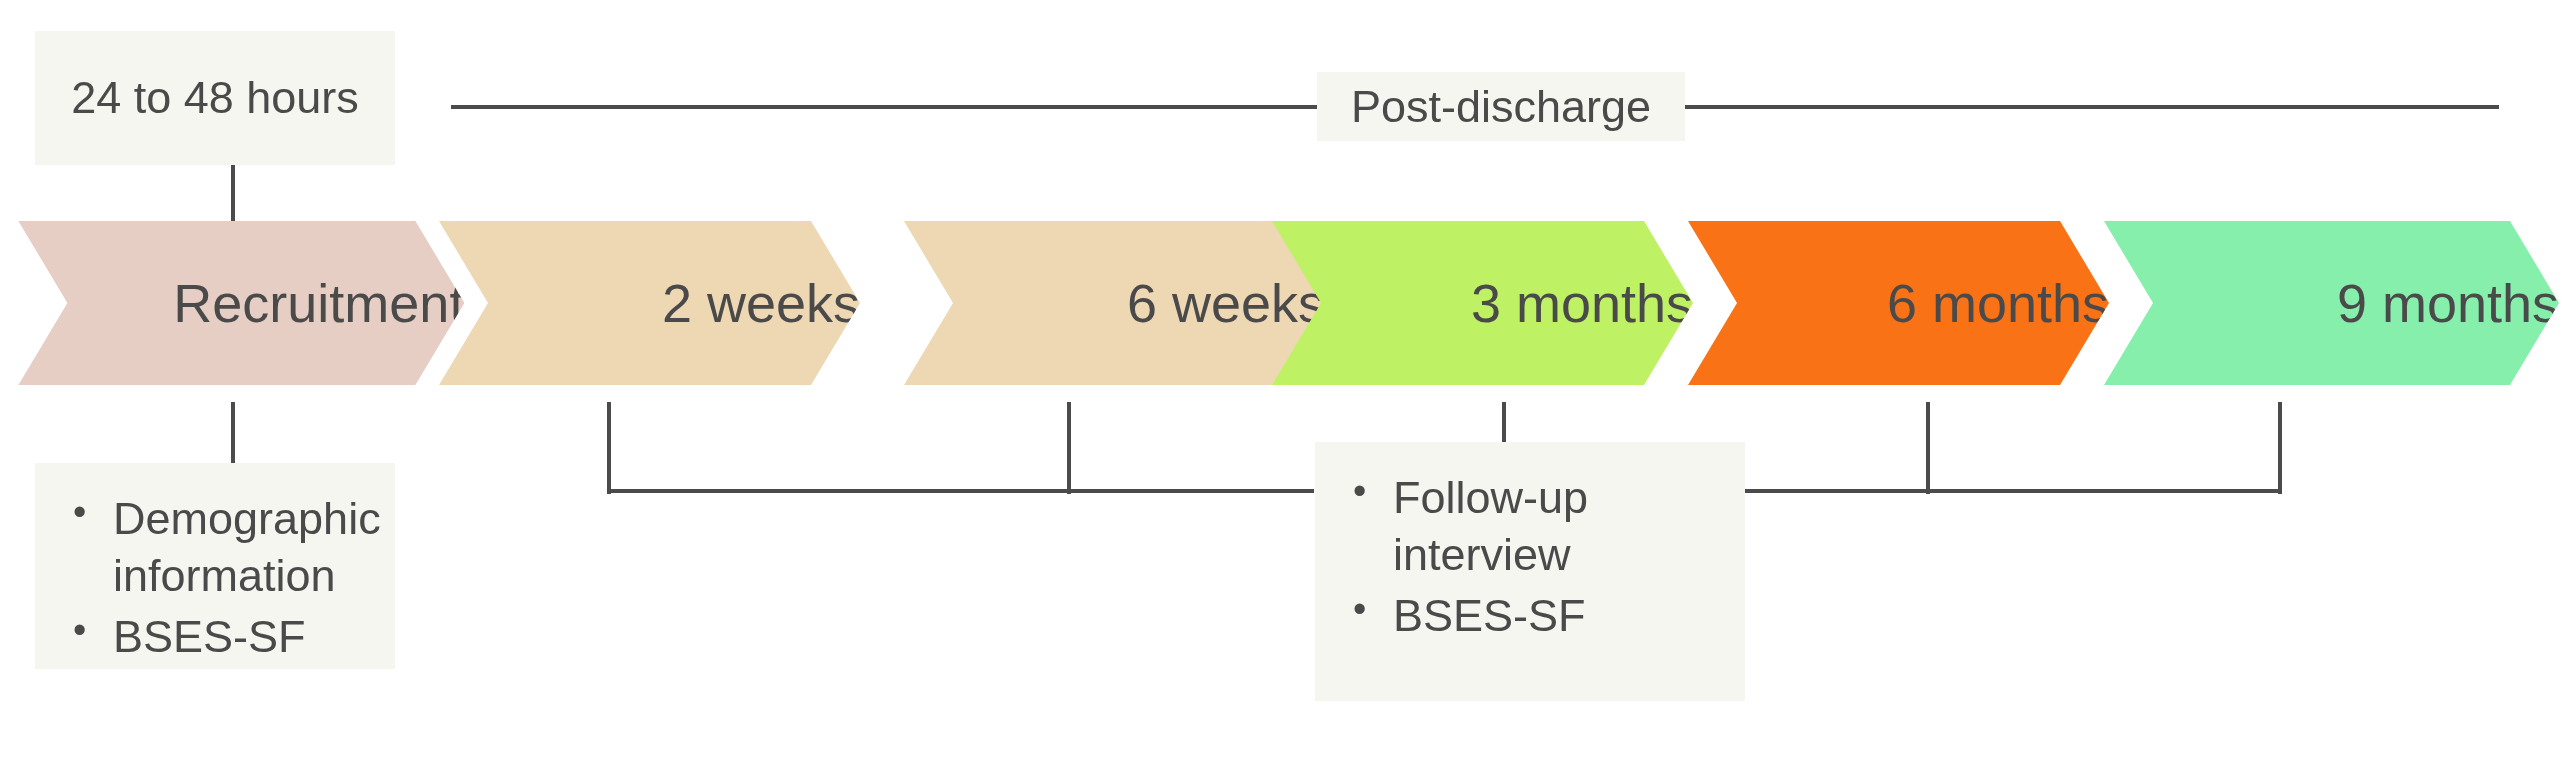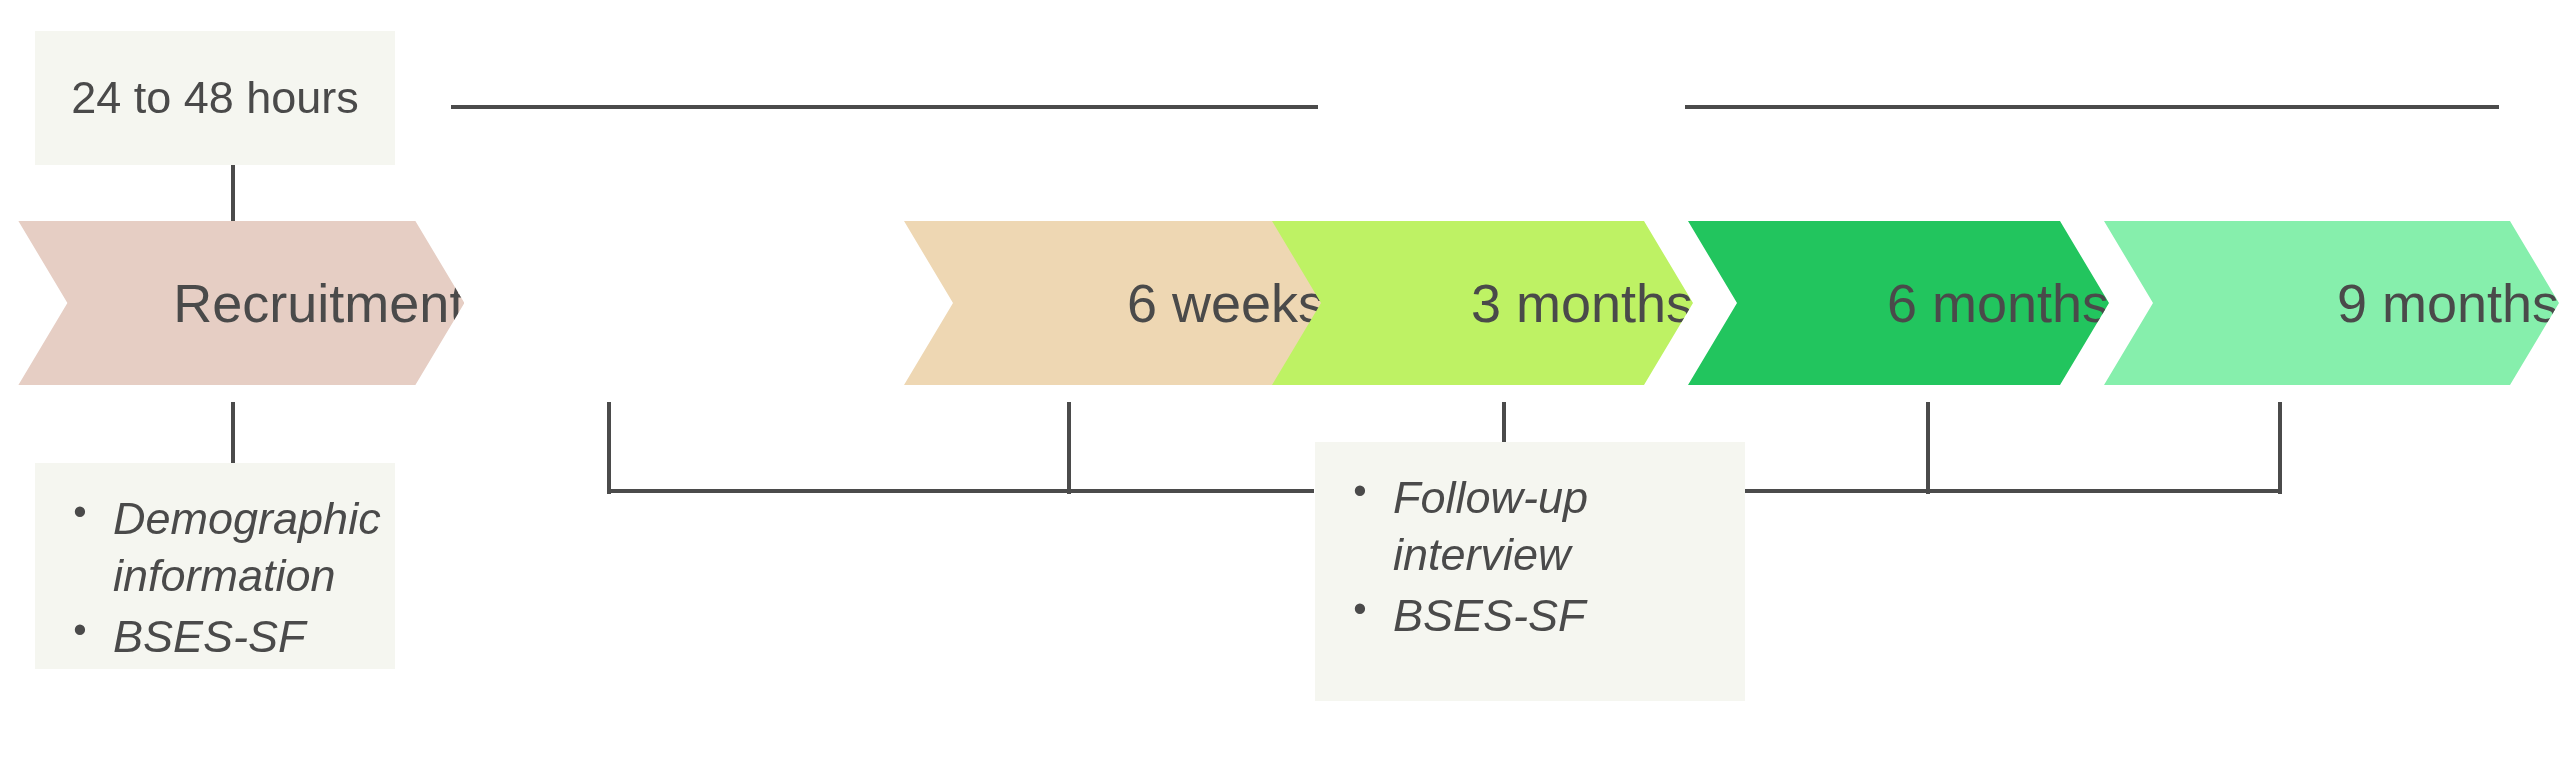--- a/index.html
+++ b/index.html
@@ -129,21 +129,21 @@
 
   
   .bullets {
     position: absolute;
     background: #f5f6f0;
     color: #4a4a4a;
     font-size: 45px;
     line-height: 1.28;
     padding: 26.5px 25px 26.5px 32px;
   }
-  .bullets ul { list-style: none; font-style: italic; }
+  .bullets ul { list-style: none; }
   .bullets li {
     position: relative;
     padding-left: 46px;
     margin-bottom: 2.9px;
   }
   .bullets li::before {
     content: "\2022";
     position: absolute;
     left: 5.9px;
     top: -1.5px;
@@ -169,50 +169,56 @@
 
 <div id="stage">
 
   <div class="note-box" id="box-prior">
     <span class="line">24 to 48 hours</span>
   </div>
 
   <div class="rule h-rule" id="rule-top-left"></div>
   <div class="rule h-rule" id="rule-top-right"></div>
 
+  <div class="note-box" id="box-postdischarge">
+    <span>Post-discharge</span>
+  </div>
 
   <div class="rule v-rule" id="stem-prior"></div>
   <div class="rule v-rule" id="stem-recruitment"></div>
 
   <div class="rule v-rule" id="brk1-v-a"></div>
   <div class="rule v-rule" id="brk1-v-b"></div>
   <div class="rule h-rule" id="brk1-h"></div>
 
   <div class="rule v-rule" id="stem-3months"></div>
 
   <div class="rule v-rule" id="brk2-v-a"></div>
   <div class="rule v-rule" id="brk2-v-b"></div>
   <div class="rule h-rule" id="brk2-h"></div>
 
   <div id="chev-band">
 
     <div class="chev notched" style="left:18.4px;  width:446px;  background:#e6cec4;">
       <span class="chev-label">Recruitment</span>
     </div>
 
+    <div class="chev arrow" style="left:439px;  width:421px;  background:#eed7b3;">
+      <span class="chev-label">2 weeks</span>
+    </div>
 
     <div class="chev arrow" style="left:904px; width:421px;  background:#eed7b3;">
       <span class="chev-label">6 weeks</span>
     </div>
 
     <div class="chev arrow" style="left:1272px; width:421px;  background:#bef264;">
       <span class="chev-label">3 months</span>
     </div>
 
-    <div class="chev arrow" style="left:1688px; width:421px;  background:#22c55e;">
+    <div class="chev arrow" style="left:1688px; width:421px;  background:#f97316;">
       <span class="chev-label">6 months</span>
     </div>
 
     <div class="chev arrow" style="left:2104px; width:455px;  background:#86efac;">
       <span class="chev-label">9 months</span>
     </div>
 
   </div>
 
   <div class="bullets" id="box-recruit-items">

